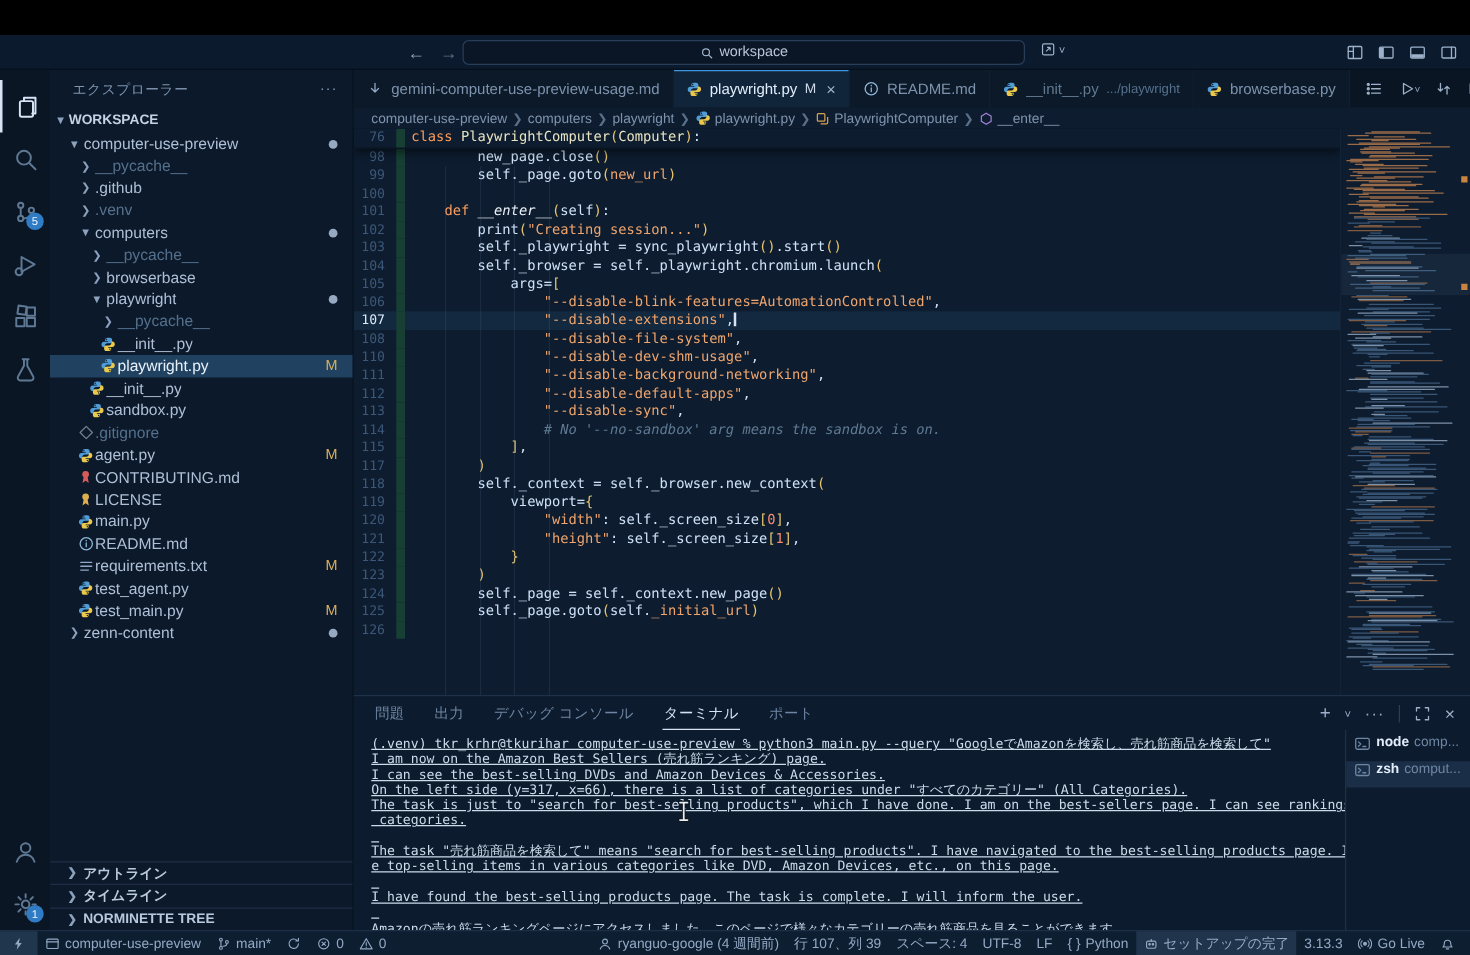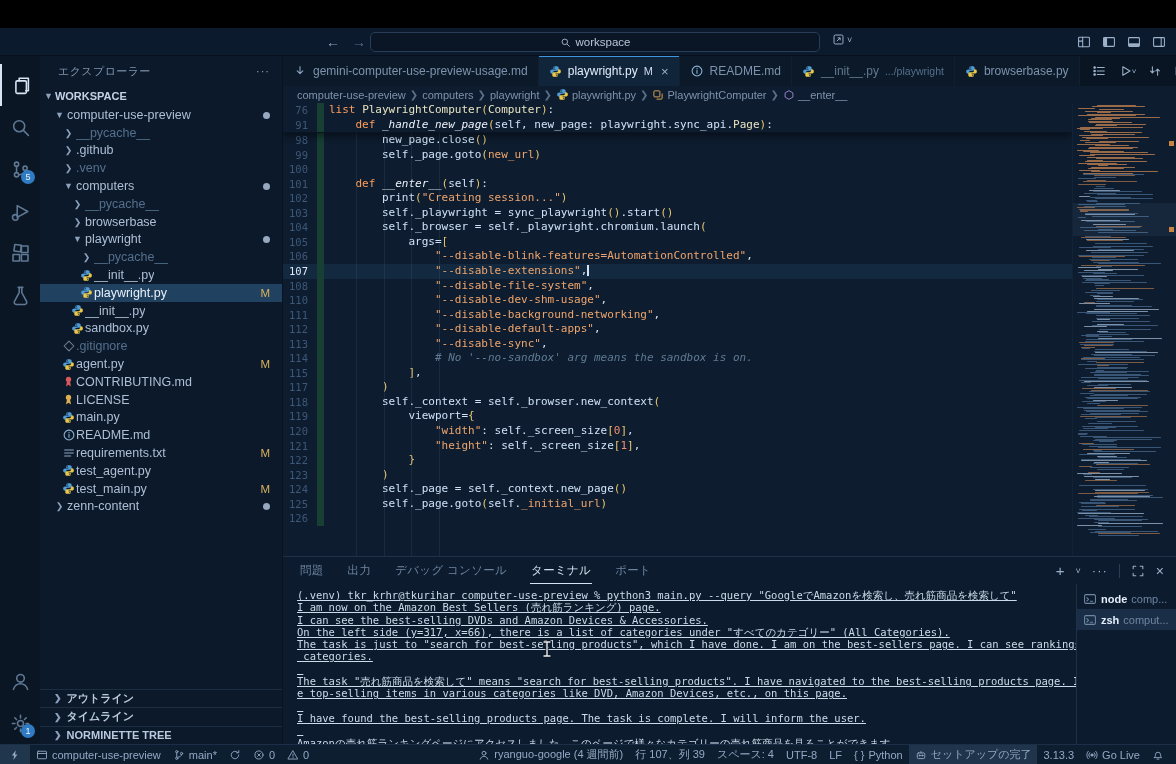--- a/index.html
+++ b/index.html
@@ -88,21 +88,21 @@
   .panel-head { height:27px; display:flex; align-items:center; padding:0 12px 0 16px;gap:48px; }
   .ptab { font-size:11.5px; color:#6e86a3; margin-right:22px; padding:5px 1px; cursor:pointer; letter-spacing:.3px; }
   .ptab.active { color:#d7e3f2; border-bottom:1px solid #d7e3f2; }
   .panel-actions { margin-left:auto; display:flex; align-items:center; gap:11px; color:#9db2ca; font-size:13px; }
   .panel-actions .dv { width:1px; height:14px; background:#2a3e58; }
   .panel-body { flex:1; display:flex; min-height:0; }
   .term { flex:1; font-family:"DejaVu Sans Mono",monospace; font-size:10.5px; line-height:12.3px; color:#ccdaea;
           padding:5px 4px 0 14px; overflow:hidden; position:relative; }
   .tline { white-space:pre; position:relative;text-decoration:underline; }
   .term-list { width:100px; flex:0 0 100px; border-left:1px solid #1d3148; padding-top:4px; font-size:11px; }
-  .tl-row { height:21px; display:flex; align-items:center; gap:4px; padding-left:6px; color:#6e86a3; cursor:pointer; white-space:nowrap; }
+  .tl-row { height:21px; display:flex; align-items:flex-start; gap:4px; padding-left:6px; color:#6e86a3; cursor:pointer; white-space:nowrap; }
   .tl-row.sel { background:#1a2f47; }
   .tl-row b { color:#e3eefc; font-weight:bold; }
   
   .statusbar { height:20px; background:#0e1e31; border-top:1px solid #1c2f47; display:flex; align-items:center;
                font-size:11px; color:#93a9c4; padding-right:6px; }
   .sb-item { display:flex; align-items:center; gap:4px; padding:0 6px; height:100%; cursor:pointer; white-space:nowrap; }
   .sb-item svg { width:12px; height:12px; }
   .sb-item.hl { background:#20344c; }
   .sb-item.remote { background:#20364d; width:30px; justify-content:center; }
   .sb-right { margin-left:auto; display:flex; height:100%; align-items:center; }
@@ -582,26 +582,21 @@
             <span>__enter__</span>
           </span>
         </div>
 
       <div class="editor-wrap">
         <div class="code-area" id="codeArea">
             <div class="sticky">
               <div class="crow">
                 <span class="ln">76</span>
                 <span class="gitbar"></span>
-                <span class="ctext"><span class="c-kw">list</span> <span class="c-cls">PlaywrightComputer</span><span class="c-br">(</span><span class="c-cls">Computer</span><span class="c-br">)</span>:</span>
-              </div>
-              <div class="crow">
-                <span class="ln">91</span>
-                <span class="gitbar"></span>
-                <span class="ctext">    <span class="c-kw">def</span> <span class="c-fn">_handle_new_page</span><span class="c-br">(</span>self, new_page: playwright.sync_api.<span class="c-cls">Page</span><span class="c-br">)</span>:</span>
+                <span class="ctext"><span class="c-kw">class</span> <span class="c-cls">PlaywrightComputer</span><span class="c-br">(</span><span class="c-cls">Computer</span><span class="c-br">)</span>:</span>
               </div>
             </div>
             <div class="crow">
               <span class="ln">98</span>
               <span class="gitbar"></span>
               <span class="ctext">        new_page.close<span class="c-br">(</span><span class="c-br">)</span></span>
             </div>
             <div class="crow">
               <span class="ln">99</span>
               <span class="gitbar"></span>

